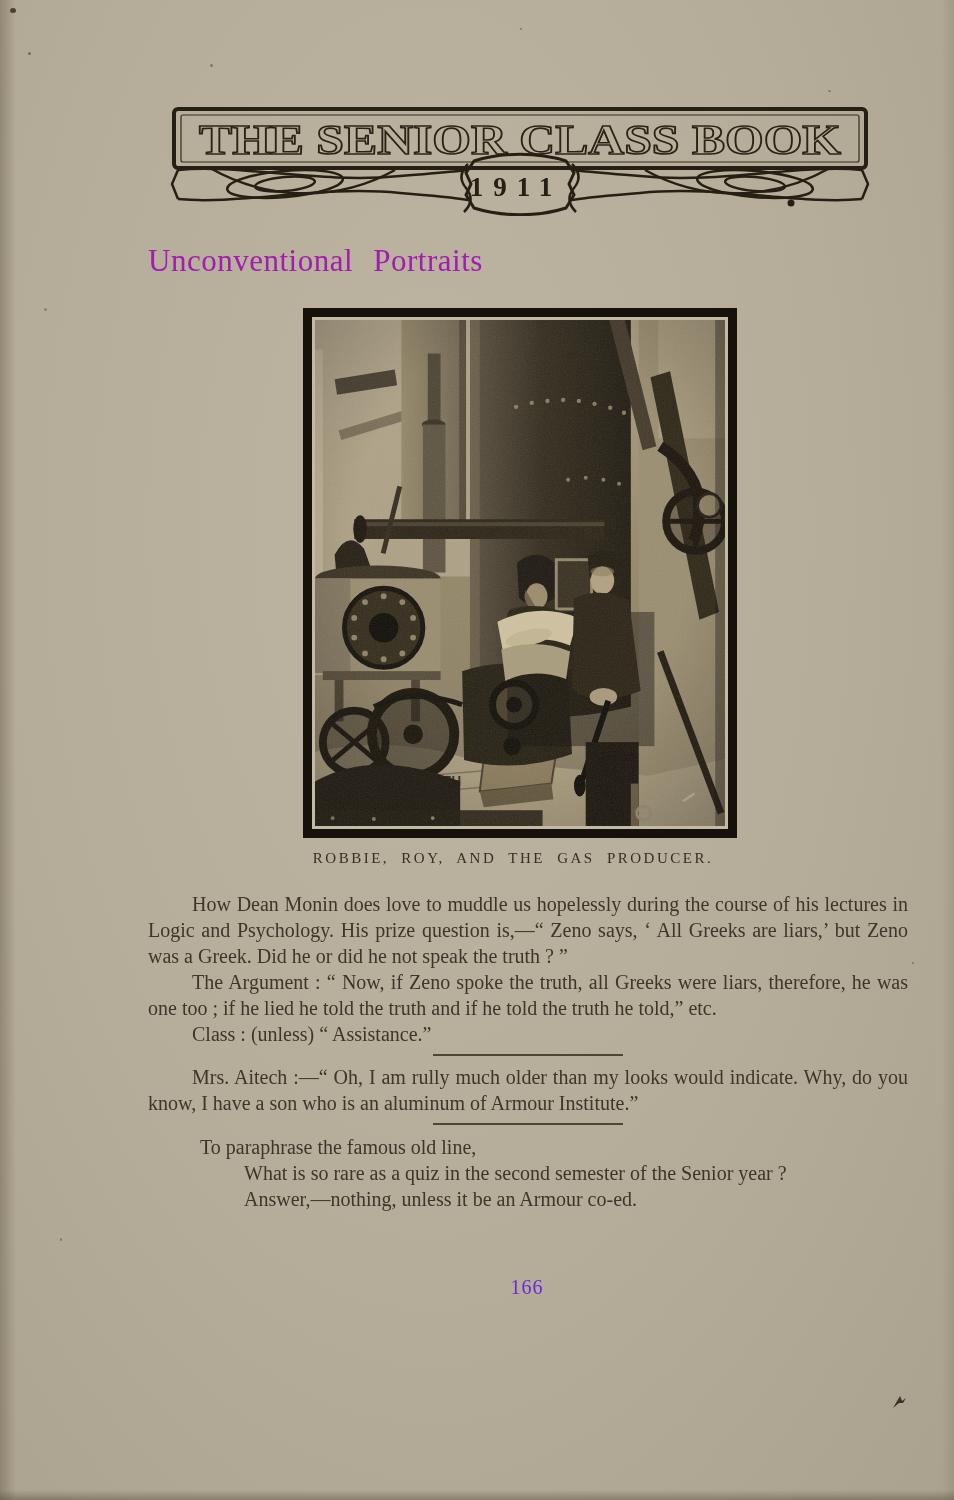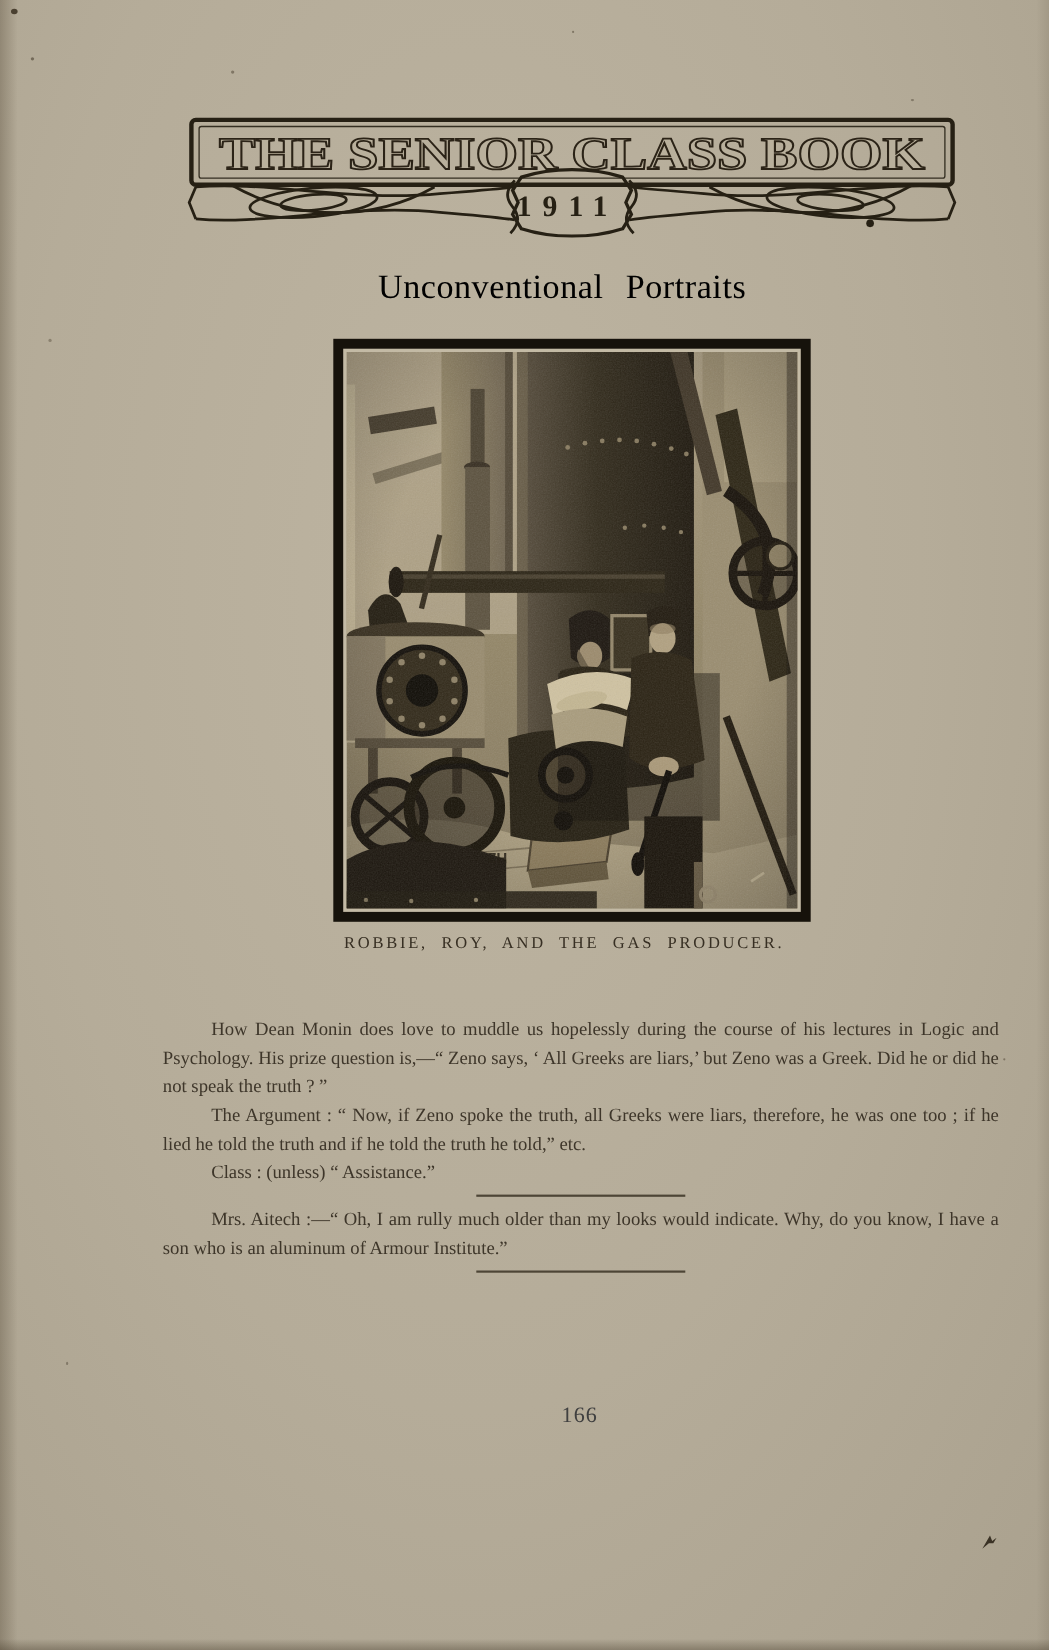--- a/index.html
+++ b/index.html
@@ -11,47 +11,47 @@
       linear-gradient(0deg, rgba(60,50,34,.35) 0px, rgba(60,50,34,0) 10px),
       linear-gradient(270deg, rgba(70,58,40,.12) 0px, rgba(70,58,40,0) 12px),
       radial-gradient(ellipse at 45% 35%, #bdb4a1 0%, #b5ac99 55%, #aaa18e 100%);
   }
   .abs{position:absolute;}
   
   .banner{left:170px;top:104px;width:700px;height:112px;}
   .banner svg{width:100%;height:100%;display:block;}
   
   .heading{
-    left:132px;top:243px;width:758px;text-align:center;
-    font-size:31px;color:#000000;letter-spacing:.5px;word-spacing:12px;
+    left:148px;top:243px;width:758px;text-align:left;
+    font-size:31px;color:#a21caf;letter-spacing:.5px;word-spacing:12px;
   }
   
   .photo-frame{
     left:303px;top:308px;width:434px;height:530px;box-sizing:border-box;
     border:9px solid #16120b;background:#c3baa5;padding:3px;
   }
   .photo-frame svg{width:100%;height:100%;display:block;}
   .caption{
     left:134px;top:850px;width:758px;text-align:center;
     font-size:15px;color:#372f23;letter-spacing:2.5px;word-spacing:6px;
   }
   
   .bodytext{
     left:148px;top:891px;width:760px;
-    font-size:17px;line-height:26px;color:#3e362a;margin-top:32px;
+    font-size:20px;line-height:26px;color:#3e362a;
   }
   .bodytext p{margin:0;text-align:justify;text-indent:44px;}
   .bodytext p.noj{text-align:left;}
   .divider{width:190px;height:2px;background:#4d4536;margin:7px auto 8px auto;}
   .stanza{margin-top:9px;}
   .stanza .l1{padding-left:52px;}
   .stanza .l2,.stanza .l3{padding-left:96px;}
   .pagenum{
     left:148px;top:1276px;width:758px;text-align:center;
-    font-size:20px;color:#404040;letter-spacing:1px;
+    font-size:20px;color:#6d28d9;letter-spacing:1px;
   }
   
   .speck{border-radius:50%;background:#4a4030;}
   .mark{left:890px;top:1392px;width:22px;height:20px;}
 </style>
 </head>
 <body>
 
 <div class="abs banner">
   <svg viewBox="0 0 700 112">
@@ -233,20 +233,25 @@
 
 <div class="abs caption">ROBBIE, ROY, AND THE GAS PRODUCER.</div>
 
 <div class="abs bodytext">
   <p>How Dean Monin does love to muddle us hopelessly during the course of his lectures in Logic and Psychology.  His prize question is,—“ Zeno says, ‘ All Greeks are liars,’ but Zeno was a Greek.  Did he or did he not speak the truth ? ”</p>
   <p>The Argument :  “ Now, if Zeno spoke the truth, all Greeks were liars, therefore, he was one too ; if he lied he told the truth and if he told the truth he told,” etc.</p>
   <p class="noj">Class :  (unless)   “ Assistance.”</p>
   <div class="divider"></div>
   <p>Mrs. Aitech :—“ Oh, I am rully much older than my looks would indicate. Why, do you know, I have a son who is an aluminum of Armour Institute.”</p>
   <div class="divider"></div>
+  <div class="stanza">
+    <div class="l1">To paraphrase the famous old line,</div>
+    <div class="l2">What is so rare as a quiz in the second semester of the Senior year ?</div>
+    <div class="l3">Answer,—nothing, unless it be an Armour co-ed.</div>
+  </div>
 </div>
 
 <div class="abs pagenum">166</div>
 
 <div class="abs speck" style="left:10px;top:8px;width:6px;height:5px;"></div>
 <div class="abs speck" style="left:28px;top:52px;width:3px;height:3px;opacity:.6;"></div>
 <div class="abs speck" style="left:210px;top:64px;width:3px;height:3px;opacity:.5;"></div>
 <div class="abs speck" style="left:520px;top:28px;width:2px;height:2px;opacity:.5;"></div>
 <div class="abs speck" style="left:828px;top:90px;width:3px;height:2px;opacity:.45;"></div>
 <div class="abs speck" style="left:44px;top:308px;width:3px;height:3px;opacity:.4;"></div>

